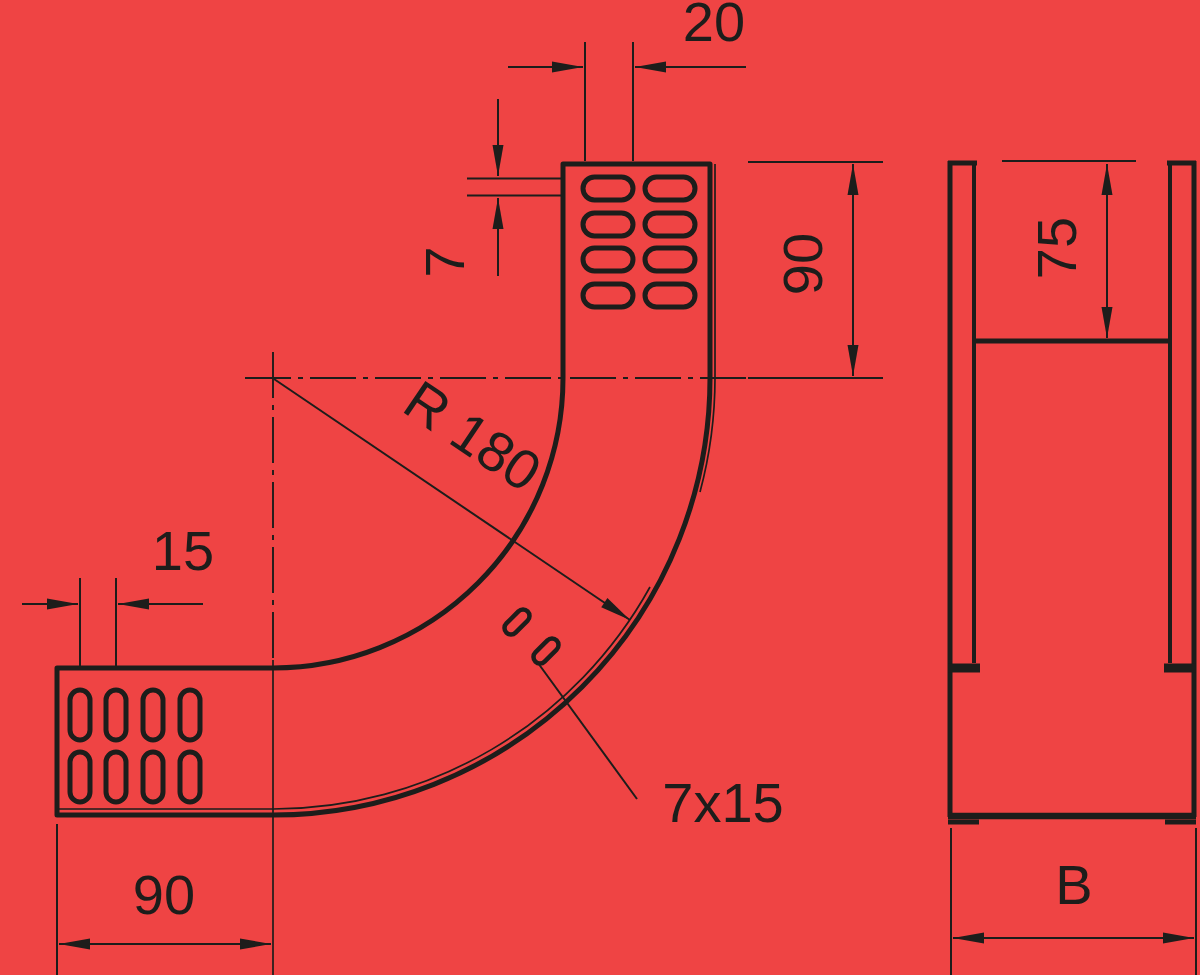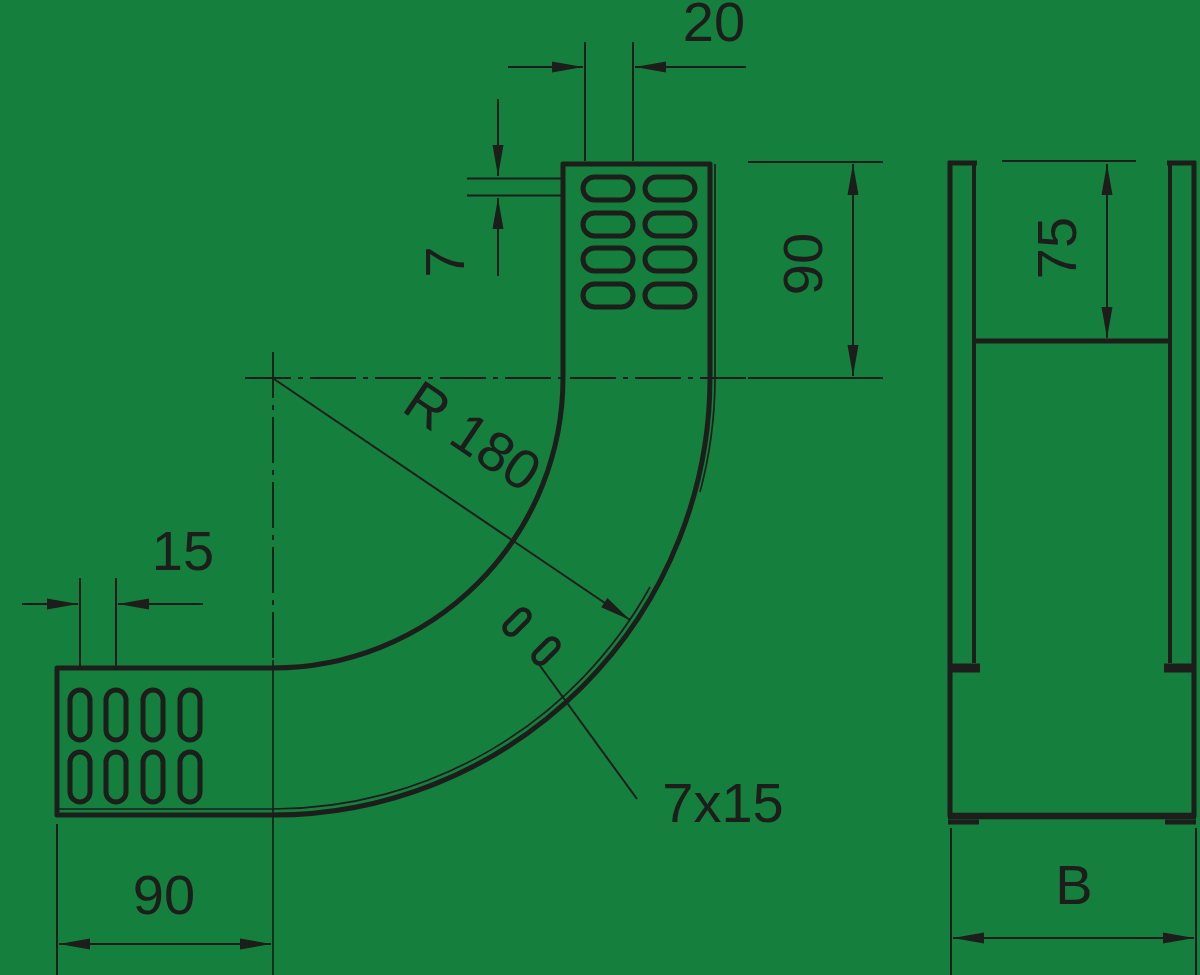--- a/index.html
+++ b/index.html
@@ -1,16 +1,16 @@
 <!DOCTYPE html>
 <html><head>
 <meta charset="utf-8">
 <style>
   html,body{margin:0;padding:0;background:#ffffff;}
-  .stage{width:1200px;height:975px;position:relative;background:#15803d;overflow:hidden;text-decoration:underline;}
+  .stage{width:1200px;height:975px;position:relative;background:#ef4444;overflow:hidden;text-decoration:underline;}
   svg{display:block;}
   .ln{stroke:#1d1d1b;fill:none;}
   .thick{stroke-width:5;stroke-linejoin:round;}
   .med{stroke-width:4;}
   .thin{stroke-width:1.7;}
   .dim{stroke-width:2;}
   .cl{stroke-width:1.9;stroke-dasharray:46 7 5 7;}
   .slot{stroke:#1d1d1b;fill:none;stroke-width:5;}
   .slot-s{stroke:#1d1d1b;fill:none;stroke-width:4.5;}
   .lbl{fill:#1d1d1b;font-family:"Liberation Sans","DejaVu Sans",sans-serif;font-size:56px;font-weight:400;}

